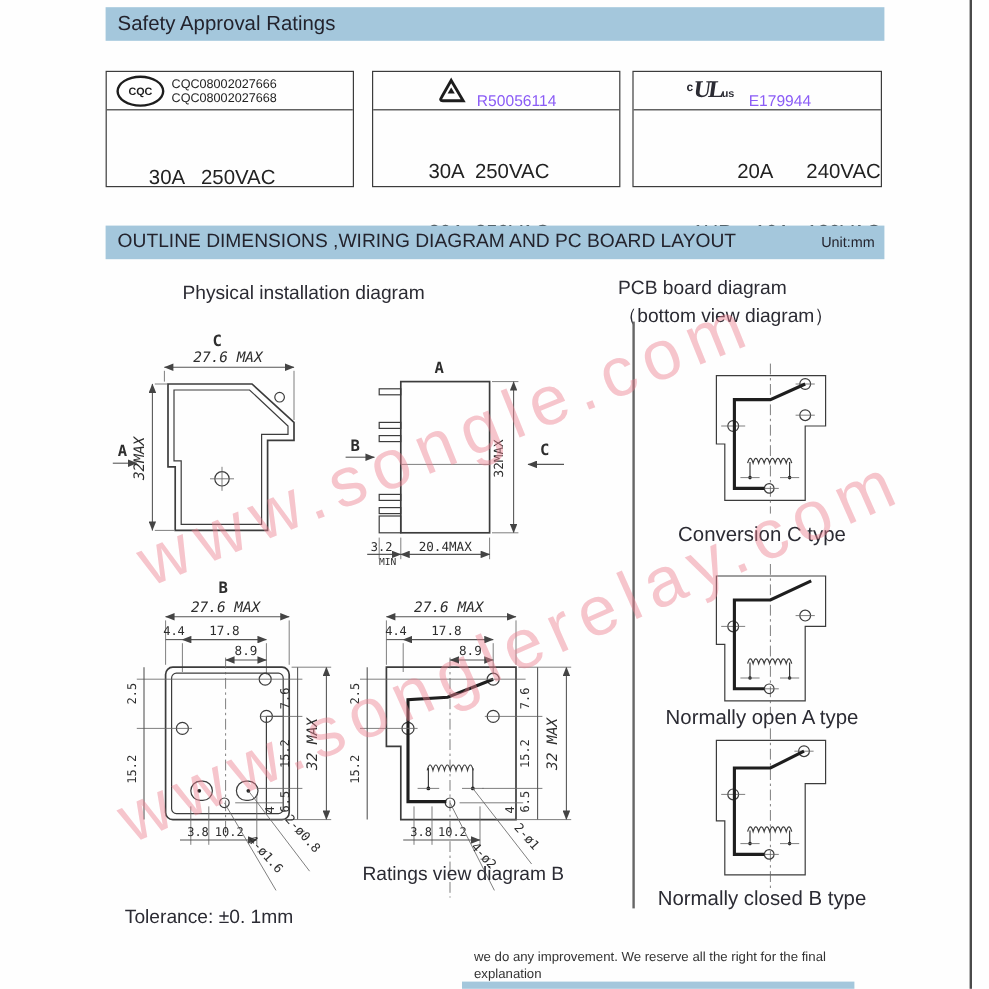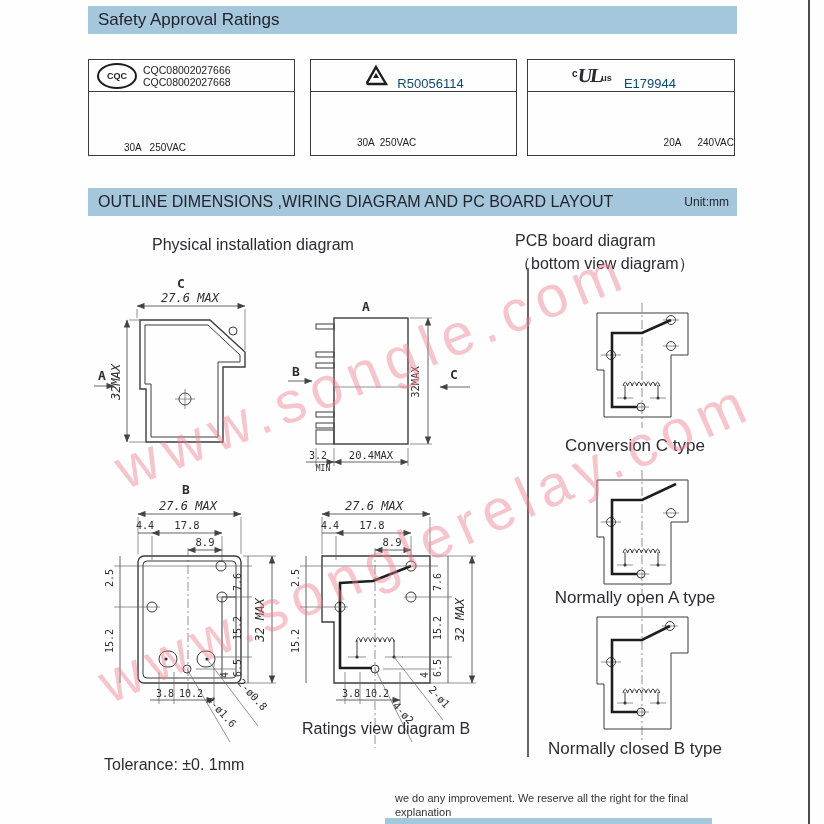--- a/index.html
+++ b/index.html
@@ -5,25 +5,25 @@
   html,body{margin:0;padding:0;}
   body{width:824px;height:824px;position:relative;background:#fefefe;overflow:hidden;
        font-family:"Liberation Sans",sans-serif;color:#2b2b33;}
   .abs{position:absolute;}
   .bar{background:#a4c7dc;color:#23232d;display:flex;align-items:center;}
   .bar1{left:88px;top:6px;width:649px;height:28px;font-size:17px;padding-left:10px;box-sizing:border-box;}
   .bar2{left:88px;top:188px;width:649px;height:28px;font-size:16px;padding:0 8px 0 10px;box-sizing:border-box;justify-content:space-between;}
   .bar2 .unit{font-size:12px;}
   .cert-box{top:59px;height:97px;border:1.5px solid #3c3c3c;box-sizing:border-box;background:transparent;}
   .cert-top{height:32px;border-bottom:1.5px solid #3c3c3c;display:flex;align-items:center;box-sizing:border-box;}
-  .cert-ratings{font-size:10px;line-height:17px;white-space:pre;color:#222;}
+  .cert-ratings{font-size:17px;line-height:17px;white-space:pre;color:#222;}
   .cqc-oval{width:36px;height:22px;border:2px solid #1d1d1d;border-radius:50%;display:flex;align-items:center;justify-content:center;
             font-size:9px;font-weight:bold;color:#1d1d1d;margin:0 6px 0 8px;flex:none;}
   .cqc-nums{font-size:10.5px;line-height:12px;color:#222;}
-  .cert-num{font-size:13px;color:#0c4a6e;margin-left:8px;margin-top:16px;}
+  .cert-num{font-size:13px;color:#8b5cf6;margin-left:8px;margin-top:16px;}
   .ul-wrap{display:flex;align-items:center;margin-left:44px;}
   .ul-c{font-size:10px;font-weight:bold;align-self:flex-start;margin-top:4px;}
   .ul-mark{font-size:20px;font-weight:bold;font-family:"Liberation Serif",serif;letter-spacing:-2px;transform:skewX(-8deg);}
   .ul-us{font-size:9px;font-weight:bold;align-self:flex-end;margin-bottom:4px;}
   .sec-title{font-size:16px;color:#2b2b33;}
   .caption{font-size:17px;color:#2b2b33;text-align:center;}
   .divider-v{width:1.5px;background:#666;}
   .page-edge{width:2px;background:#4a4a4a;}
   .fineprint{font-size:11px;line-height:13.5px;color:#333;}
   .blue-strip{background:#a4c7dc;}

